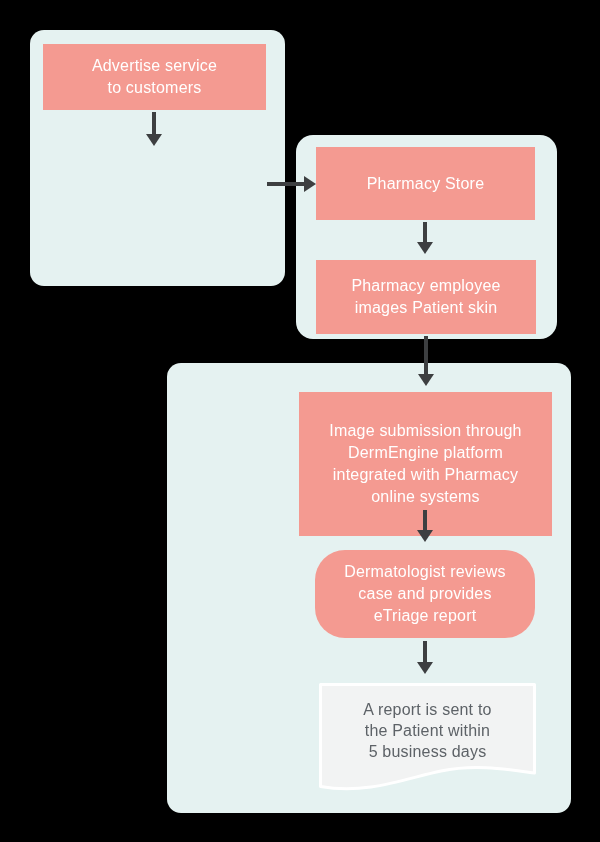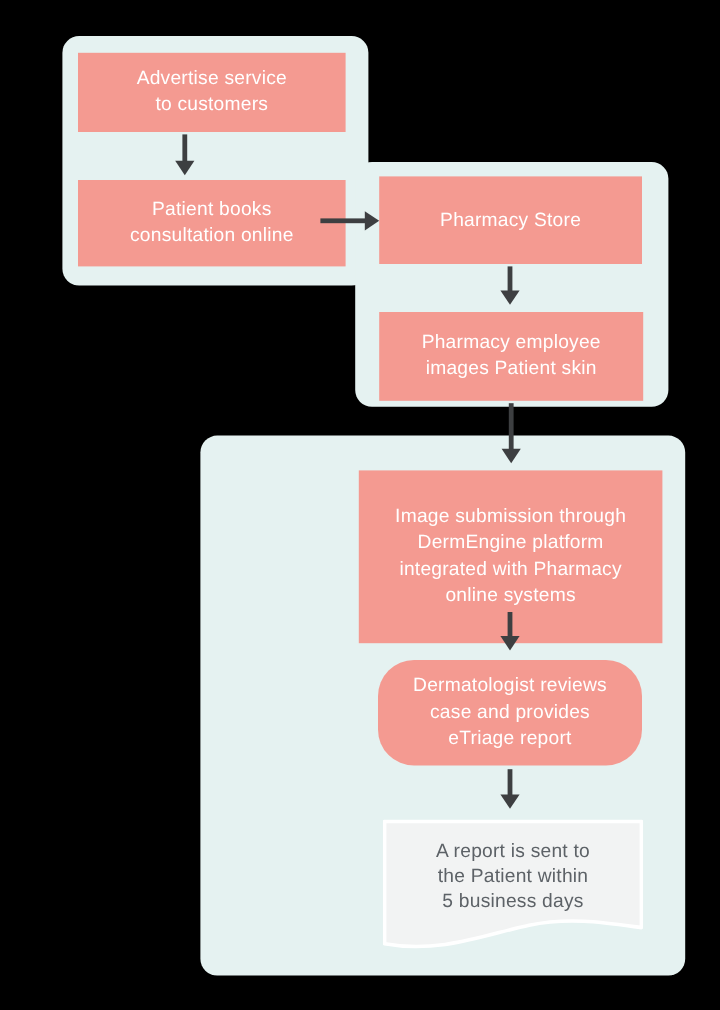--- a/index.html
+++ b/index.html
@@ -8,22 +8,22 @@
     width: 600px; height: 842px;
     background: #000;
     overflow: hidden;
     font-family: "Liberation Sans", sans-serif;
   }
   .panel {
     position: absolute;
     background: #e5f2f1;
     border-radius: 14px;
   }
-  #panel-marketing { left: 30px;  top: 30px;  width: 255px; height: 208px; margin-left: 22px; }
-  #panel-pharmacy  { left: 296px; top: 135px; width: 261px; height: 204px; }
+  #panel-marketing { left: 30px;  top: 30px;  width: 255px; height: 256px; }
+  #panel-pharmacy  { left: 296px; top: 135px; width: 261px; height: 204px; border-radius: 17px; }
   #panel-derm      { left: 167px; top: 363px; width: 404px; height: 450px; }
 
   .step {
     position: absolute;
     background: #f49a91;
     color: #fff;
     display: flex; align-items: center; justify-content: center;
     text-align: center;
     font-size: 16px; line-height: 22px; letter-spacing: 0.2px;
     white-space: pre-line;
@@ -84,22 +84,20 @@
   #arrow-review-report    { left: 417px; top: 641px; height: 33px; }
 </style>
 </head>
 <body>
 
 <div class="canvas">
 
   <section class="panel" id="panel-marketing">
     <div class="step" id="step-advertise">Advertise service
 to customers</div>
-    <div class="step" id="step-book">Patient books
-consultation online</div>
   </section>
 
   <section class="panel" id="panel-pharmacy">
     <div class="step" id="step-store">Pharmacy Store</div>
     <div class="step" id="step-images">Pharmacy employee
 images Patient skin</div>
   </section>
 
   <section class="panel" id="panel-derm">
 

